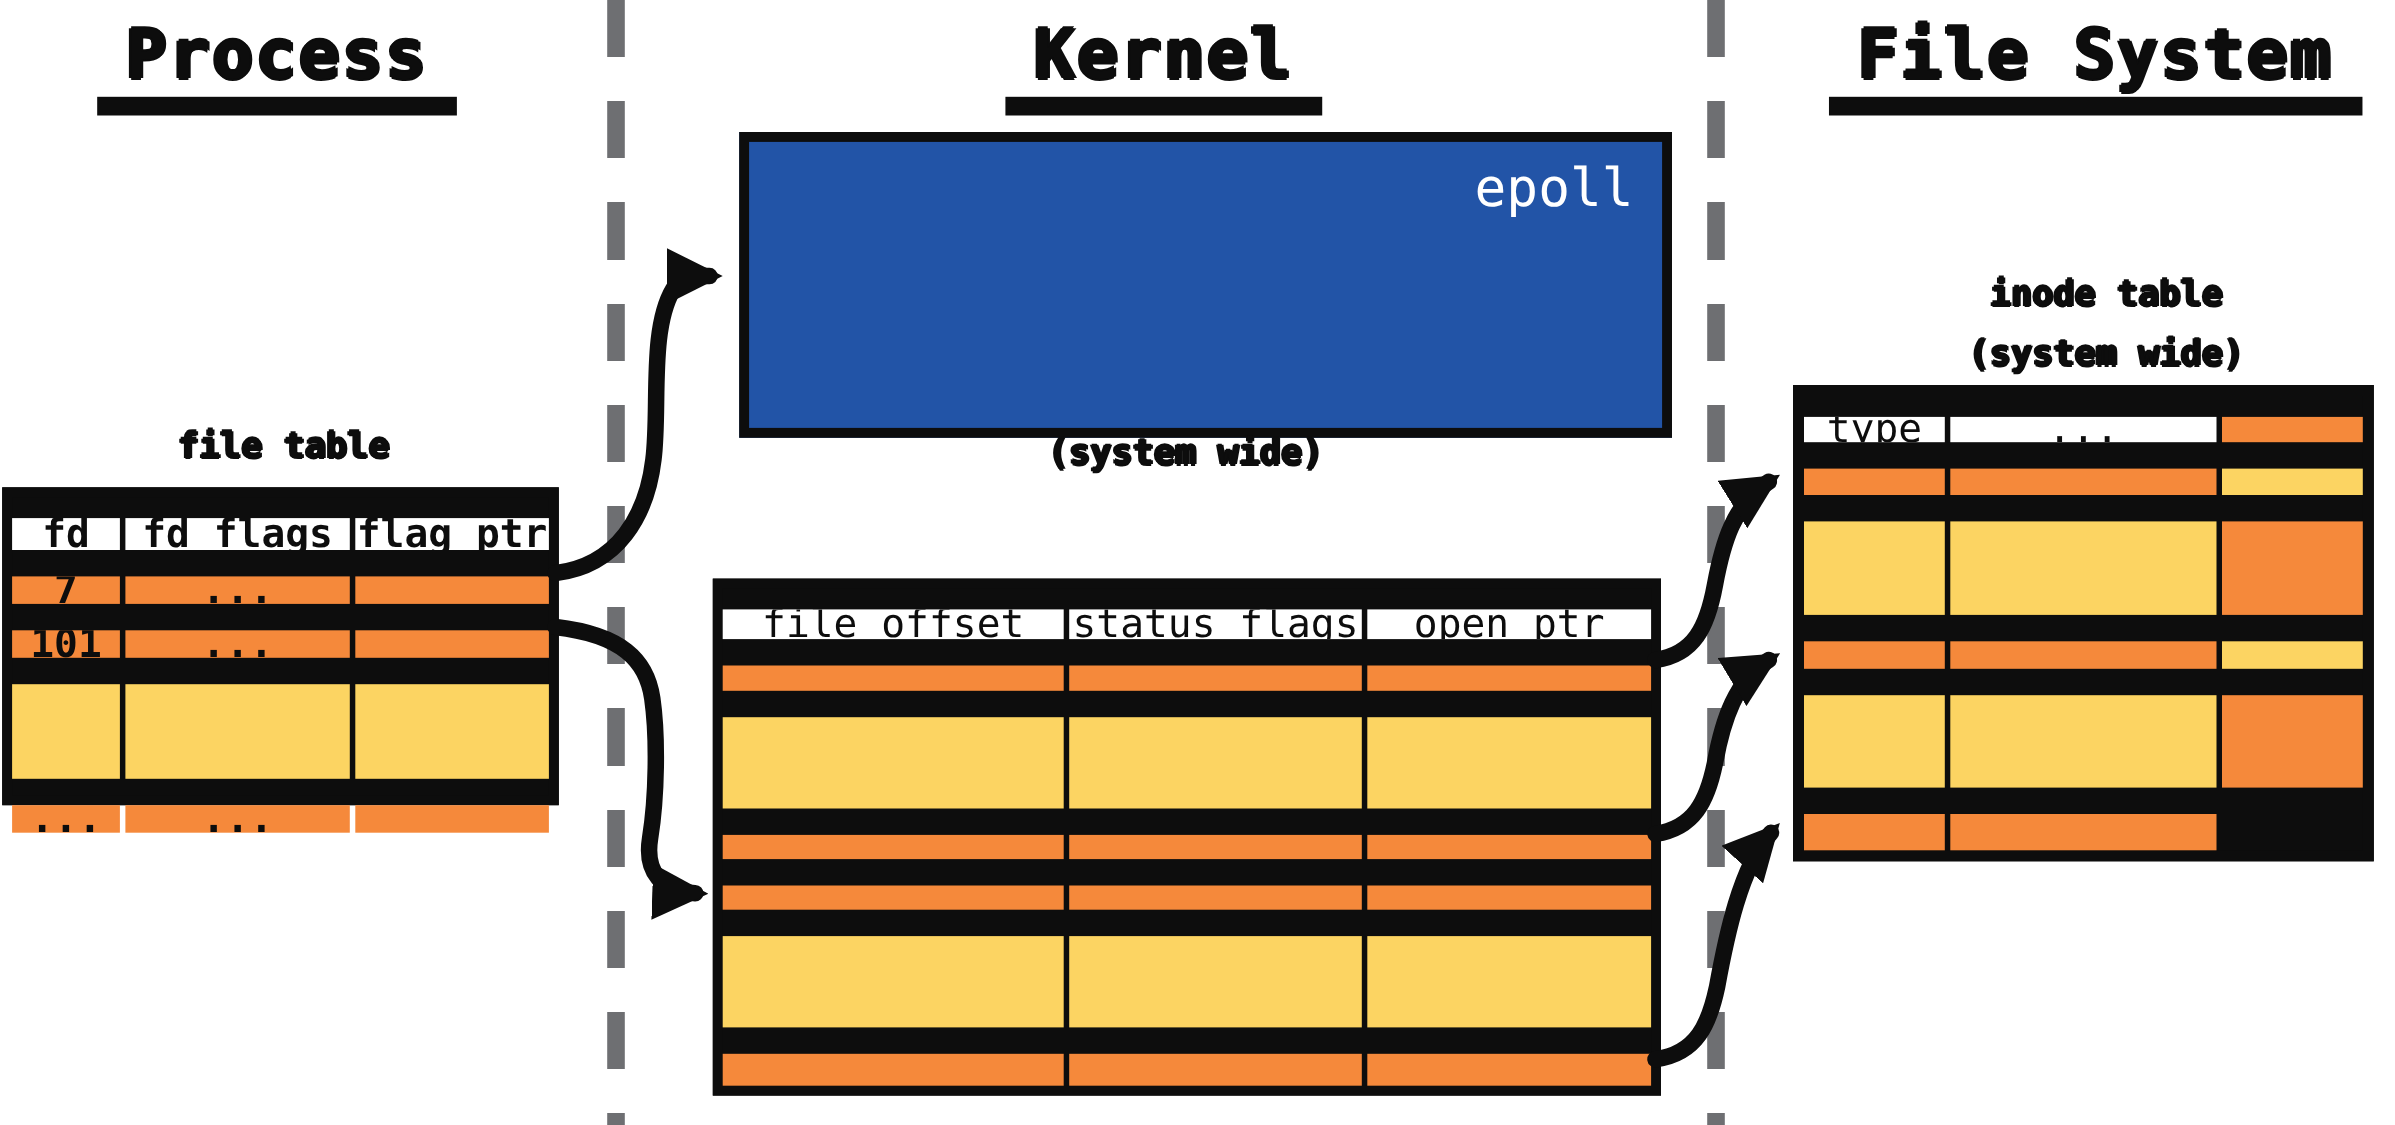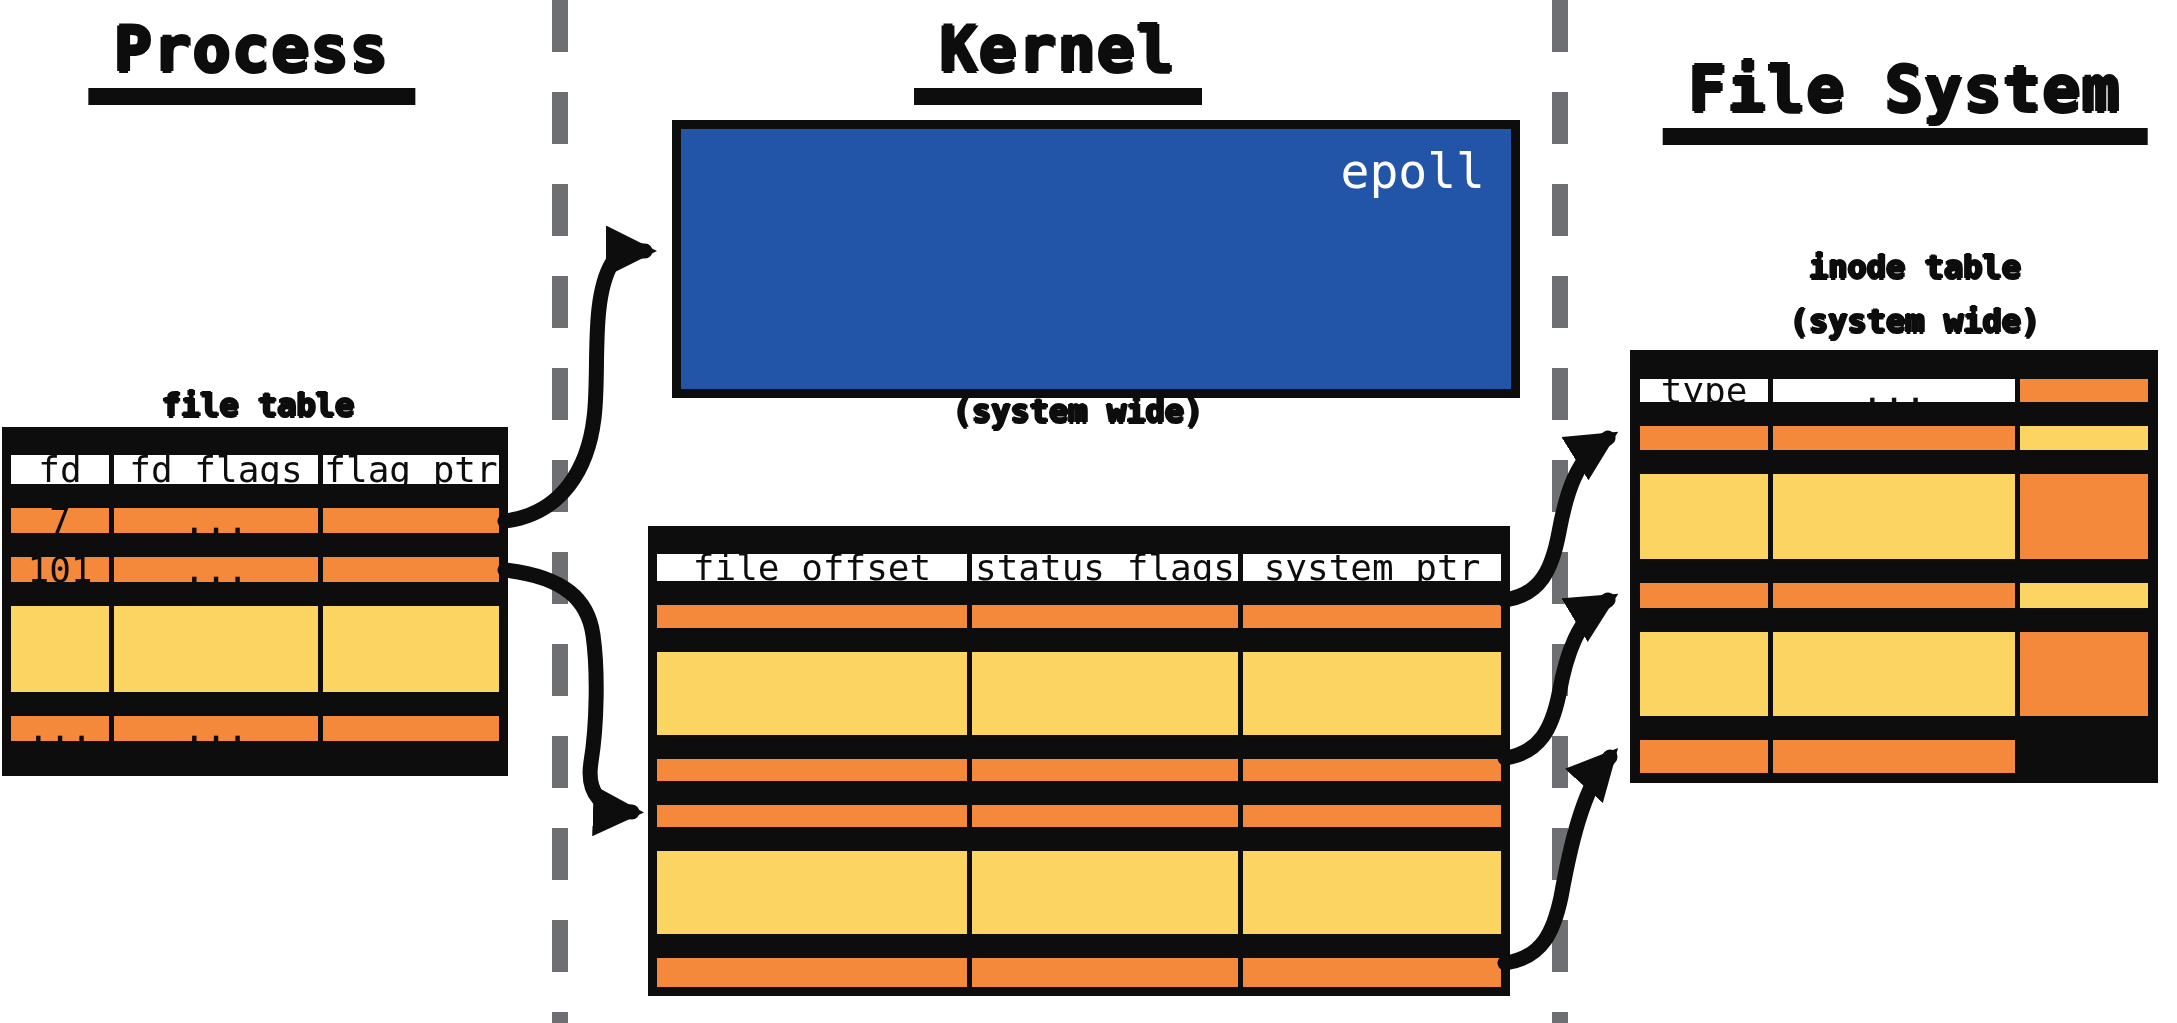--- a/index.html
+++ b/index.html
@@ -53,23 +53,24 @@
   }
   .dtable .cell{
     display:flex;align-items:center;justify-content:center;
     font-size:36px;color:#0d0d0d;overflow:hidden;margin-top:19px;
   }
   .cell.white{background:#ffffff;}
   .cell.orange{background:#f5893b;}
   .cell.yellow{background:#fcd462;}
   
   #process-table{
-    left:2px;top:427px;width:506px;height:349px;
+    left:2px;top:443px;width:506px;height:289px;
     grid-template-columns:98px 204px 1fr;
     grid-template-rows:48px 44px 44px 105px 44px;
+    font-weight:bold;
   }
   
   #kernel-table{
     left:648px;top:526px;width:862px;height:470px;
     grid-template-columns:310px 266px 1fr;
     grid-template-rows:46px 42px 102px 41px 41px 102px 1fr;
   }
   
   #inode-table{
     left:1630px;top:350px;width:528px;height:433px;
@@ -83,21 +84,21 @@
 </head>
 <body>
 
 <div id="canvas">
 
   <div class="divider" id="divider-left"></div>
   <div class="divider" id="divider-right"></div>
 
   <div class="section-title" style="left:252px;">Process</div>
   <div class="section-title" style="left:1058px;">Kernel</div>
-  <div class="section-title" style="left:1905px;margin-top:40px;">File System</div>
+  <div class="section-title" style="left:1905px;">File System</div>
 
   <div id="epoll-box">
     <span class="epoll-label">epoll</span>
   </div>
 
   <div class="heavy-label" style="left:258px;top:378px;">file table</div>
 
   <div class="heavy-label" style="left:1078px;top:384px;">
     <div>(system wide)</div>
   </div>
@@ -125,21 +126,21 @@
     <div class="cell yellow"></div>
 
     <div class="cell orange">...</div>
     <div class="cell orange">...</div>
     <div class="cell orange"></div>
   </div>
 
   <div class="dtable" id="kernel-table">
     <div class="cell white">file offset</div>
     <div class="cell white">status flags</div>
-    <div class="cell white">system ptr</div>
+    <div class="cell white">open ptr</div>
 
     <div class="cell orange"></div>
     <div class="cell orange"></div>
     <div class="cell orange"></div>
 
     <div class="cell yellow"></div>
     <div class="cell yellow"></div>
     <div class="cell yellow"></div>
 
     <div class="cell orange"></div>

